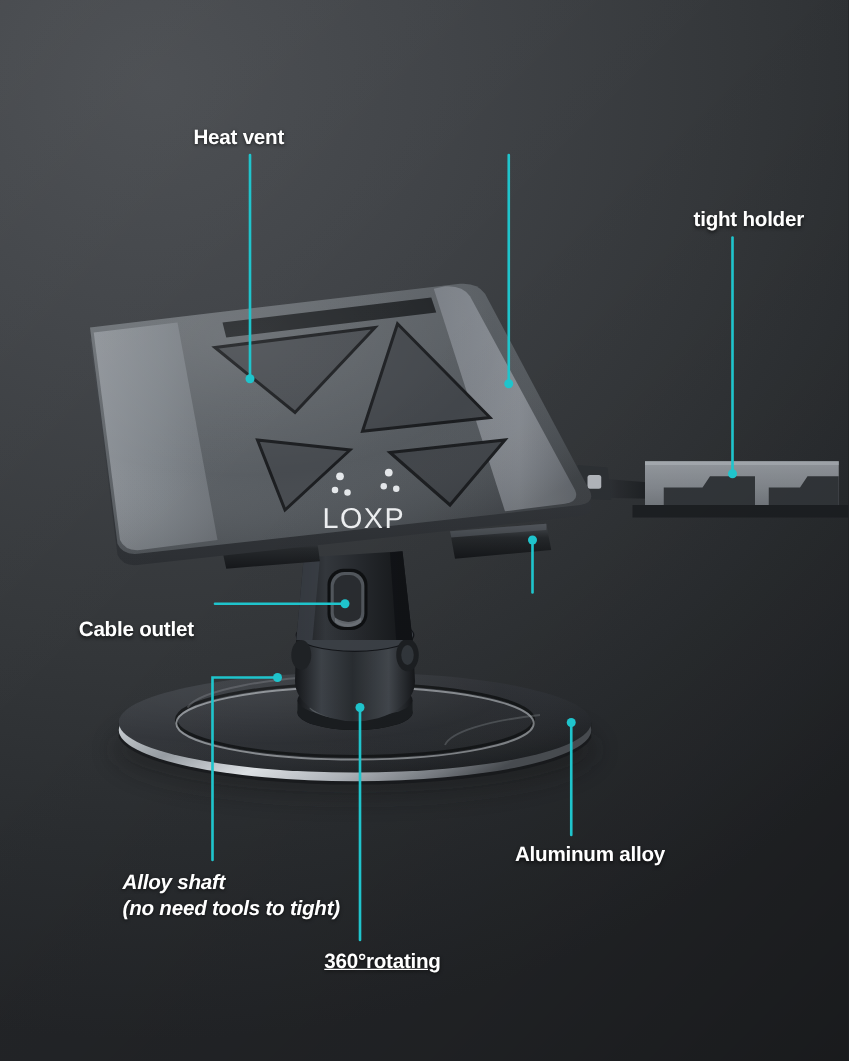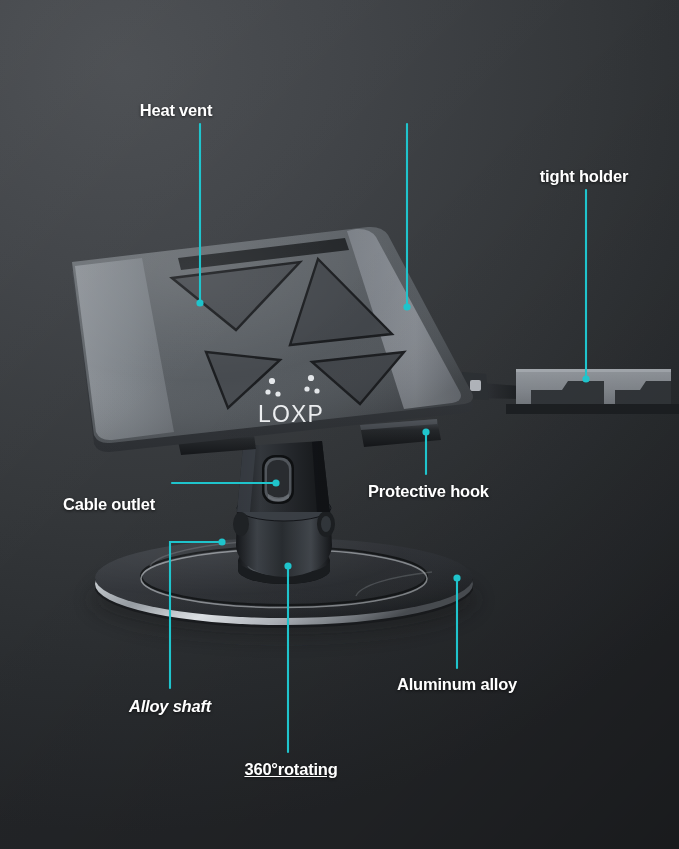--- a/index.html
+++ b/index.html
@@ -39,21 +39,21 @@
     position: absolute;
     color: #ffffff;
     font-weight: 700;
     font-size: 16.5px;
     letter-spacing: -0.2px;
     white-space: nowrap;
     text-shadow: 0 1px 3px rgba(0,0,0,0.65);
     line-height: 1.28;
     z-index: 5;
   }
-  .callout.center { transform: translateX(-50%); text-align: left; }
+  .callout.center { transform: translateX(-50%); text-align: left; margin-left: 15px; }
   .callout .l2 { display: block; }
 </style>
 </head>
 <body>
 
 <div id="stage">
 
   <svg class="svg-layer" viewBox="0 0 679 849">
     <defs>
       <linearGradient id="plateTop" x1="0" y1="0" x2="1" y2="1">
@@ -291,23 +291,23 @@
     </g>
   </svg>
 
   <div class="callout center" style="left:176px; top:100px;">Heat vent</div>
 
 
   <div class="callout center" style="left:584px; top:166px;">tight holder</div>
 
   <div class="callout" style="left:63px; top:474px;margin-top:20px;">Cable outlet</div>
 
-  <div class="callout" style="left:368px; top:481px;">Protective hook</div>
 
   <div class="callout center" style="left:170px; top:696px;font-style:italic;">
     <span>Alloy shaft</span>
+    <span class="l2">(no need tools to tight)</span>
   </div>
 
   <div class="callout center" style="left:291px; top:759px;text-decoration:underline;">360°rotating</div>
 
   <div class="callout center" style="left:457px; top:674px;">Aluminum alloy</div>
 
 </div>
 
 </body></html>

